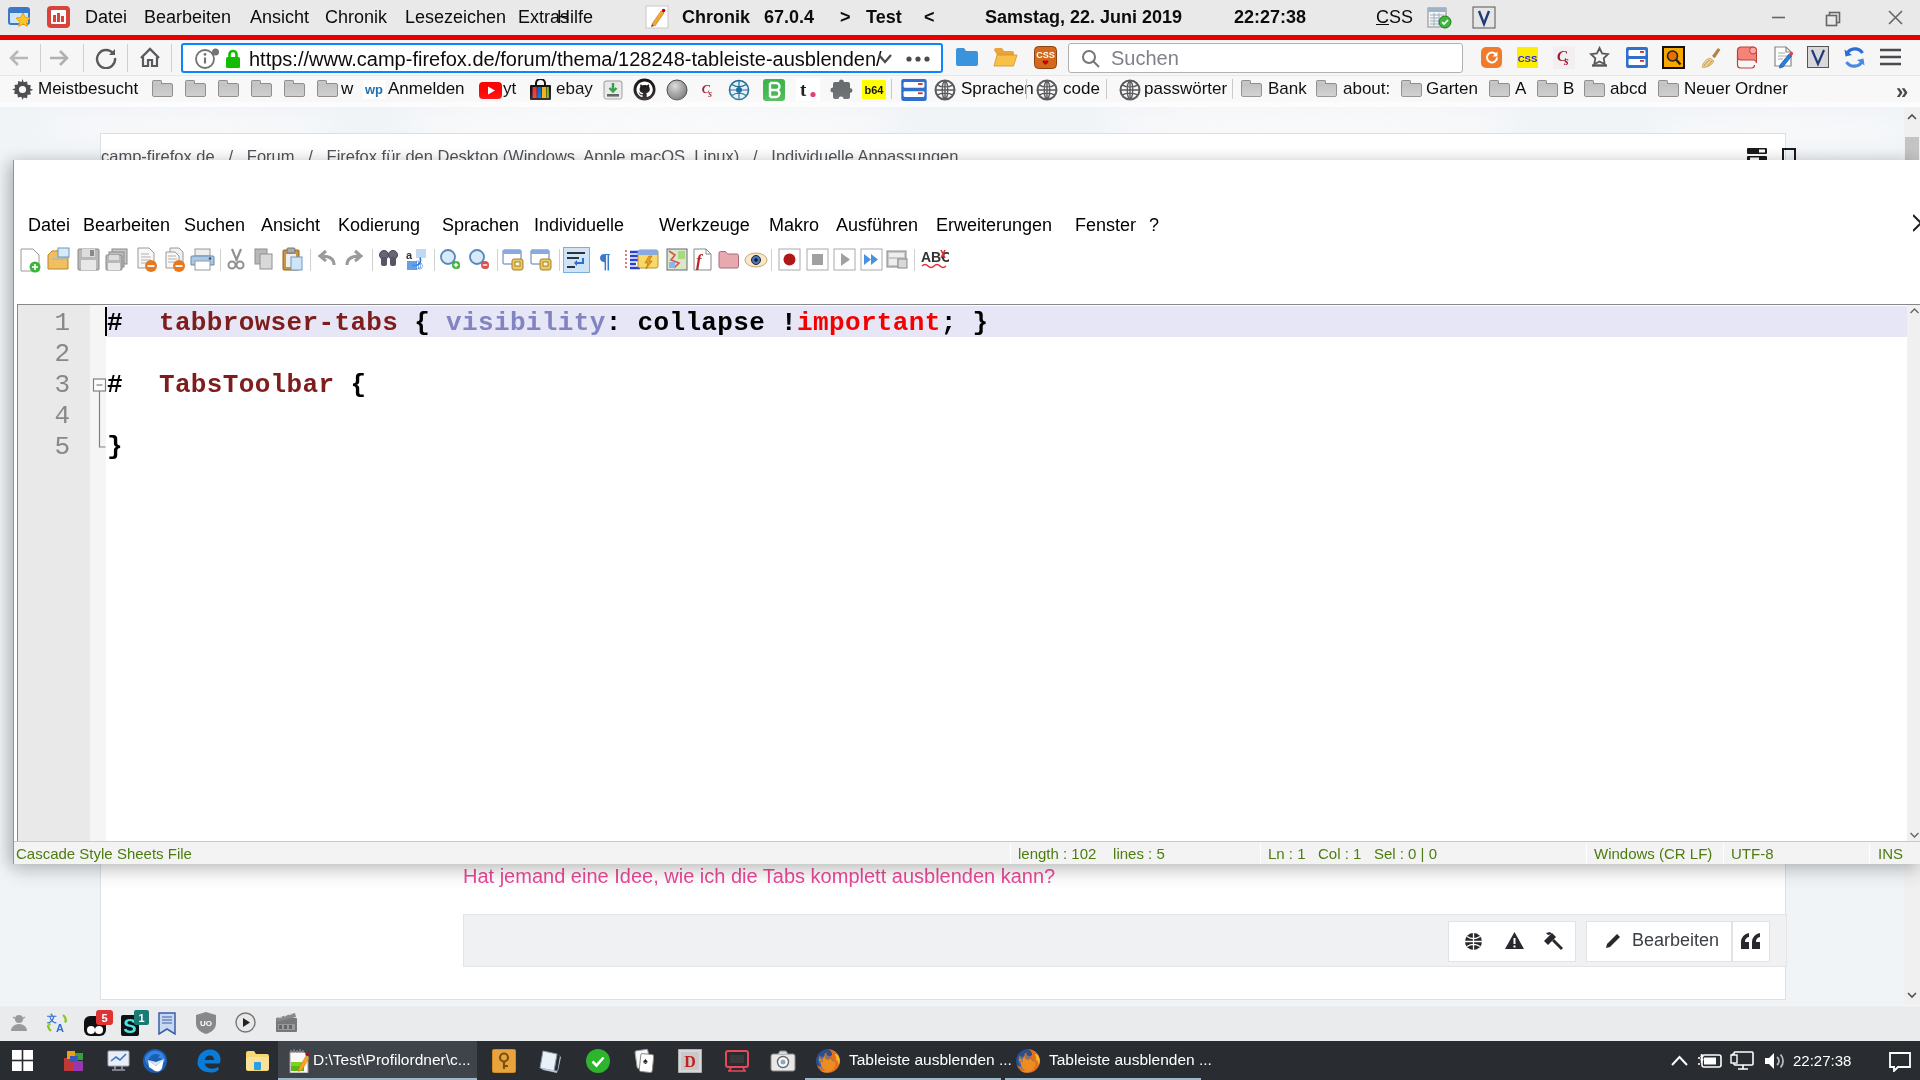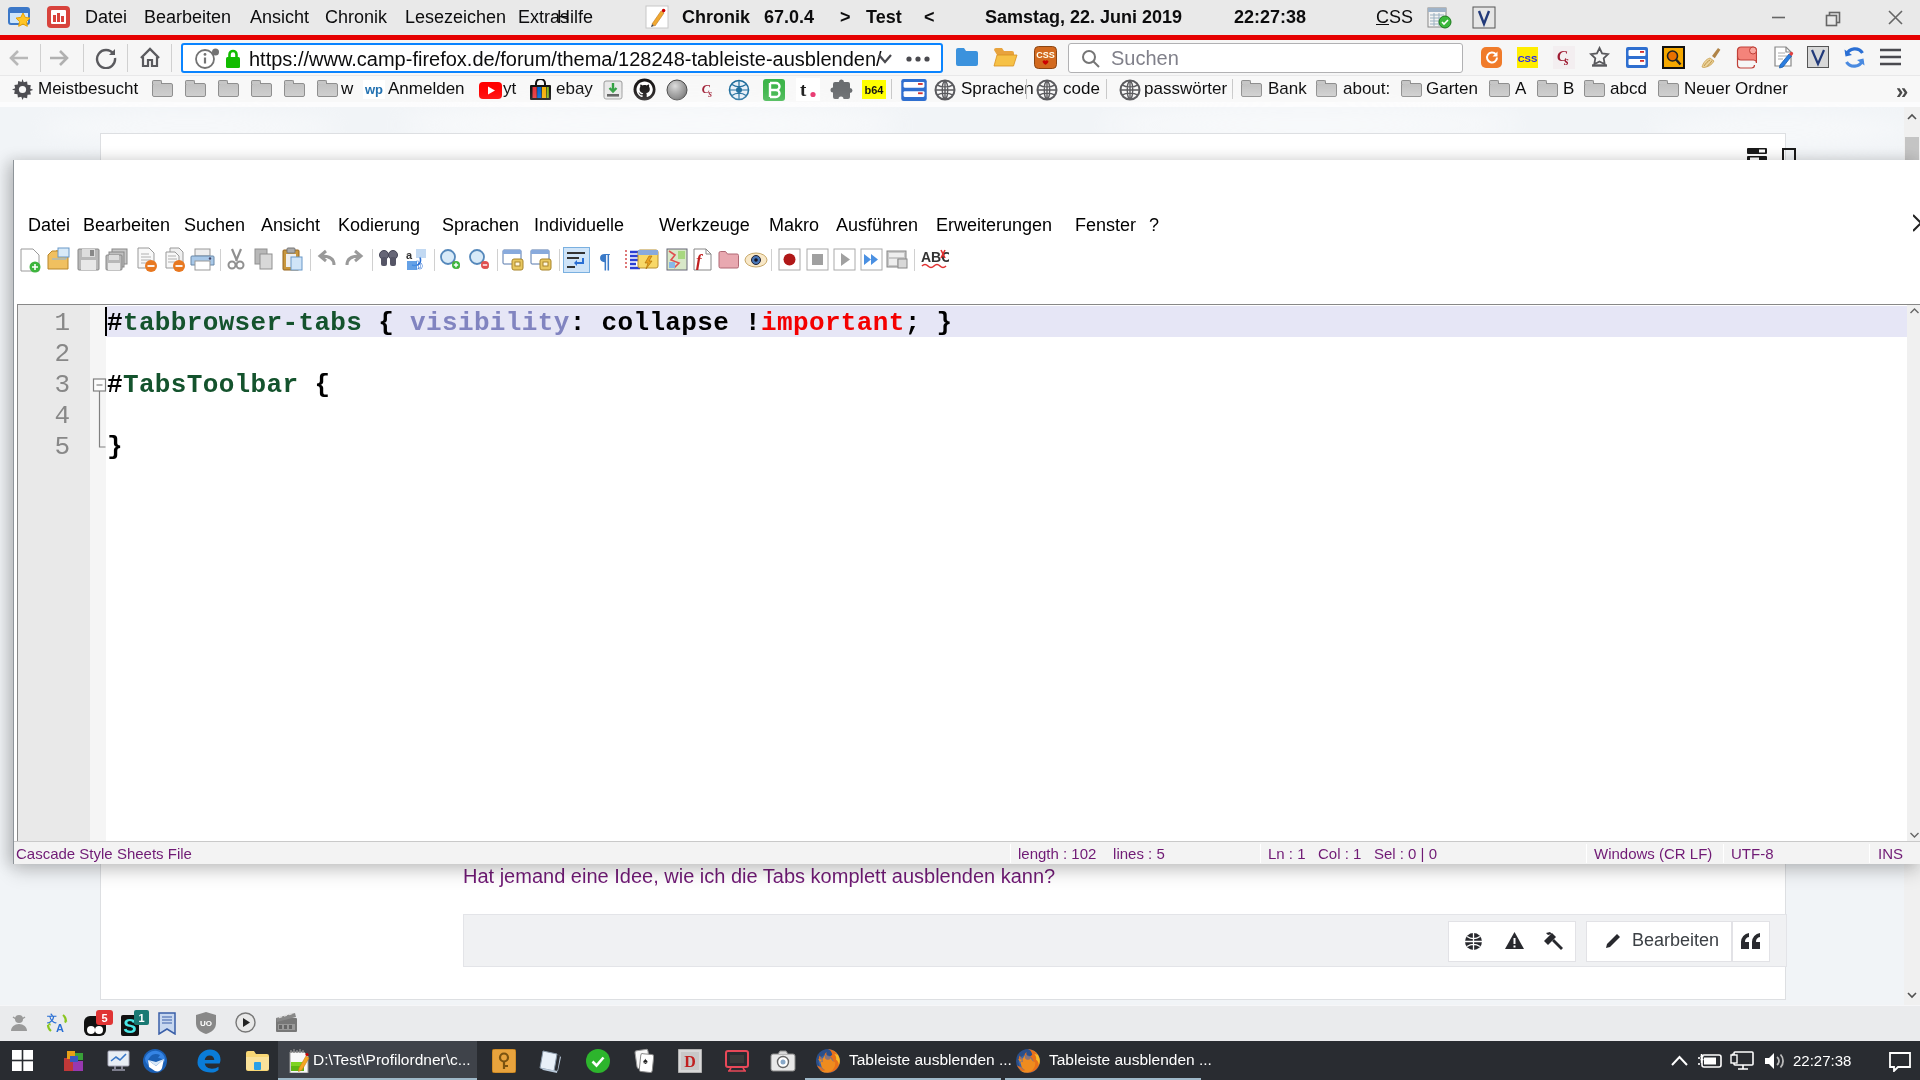--- a/index.html
+++ b/index.html
@@ -25,21 +25,21 @@
   .bmtext { position:absolute; top:3px; font-size:17px; color:#0c0c0d; white-space:nowrap; }
   .bmsep { position:absolute; top:3px; width:1px; height:20px; background:#c9c9c9; }
   .bmf { position:absolute; top:7px; width:21px; height:14px; background:linear-gradient(#c2c2c2,#cfcfcf); border:1px solid #8f8f8f; border-radius:2px; }
   .bmf::before { content:""; position:absolute; left:-1px; top:-4px; width:8px; height:3px; background:#c6c6c6; border:1px solid #8f8f8f; border-bottom:none; border-radius:2px 2px 0 0; }
   #bmbar2 { left:0; top:102px; width:1920px; height:5px; background:#fcfcfd; }
 
   
   #content { left:0; top:107px; width:1920px; height:899px; background:#f1f4f7; }
   #card { position:absolute; left:100px; top:26px; width:1686px; height:867px; background:#fff; border:1px solid #dddfe2; }
   #crumb { position:absolute; left:0px; top:13px; font-size:16.5px; color:#50555a; white-space:nowrap; }
-  #postq { position:absolute; left:362px; top:731px; font-size:20px; color:#701a75; }
+  #postq { position:absolute; left:362px; top:731px; font-size:20px; color:#ec4899; }
   #postbar { position:absolute; left:362px; top:780px; width:1324px; height:53px; background:#f0f1f3; border:1px solid #e3e4e8; }
   
   #ffscroll { position:absolute; left:1904px; top:0; width:16px; height:899px; background:#f0f0f0; }
 
   
   #extstrip { left:0; top:1005px; width:1920px; height:36px; background:#eaebed; border-top:1px solid #f6f6f8; }
 
   
   #taskbar { left:0; top:1041px; width:1920px; height:39px; background:#292c31; }
   .tbtext { position:absolute; top:10px; font-size:15.5px; color:#fff; white-space:nowrap; }
@@ -51,25 +51,25 @@
   #nppmenu { position:absolute; left:0; top:47px; width:1907px; height:37px; background:#fff; }
   #nppmenu span { position:absolute; top:8px; font-size:18px; color:#000; }
   #npptools { position:absolute; left:0; top:84px; width:1907px; height:31px; background:#fff; }
   #npptabs { position:absolute; left:0; top:115px; width:1907px; height:29px; background:#f0f0f0; border-bottom:1px solid #d8d8d8; }
   #tab1 { position:absolute; left:2px; top:1px; width:103px; height:28px; background:#f6f6f6; border:1px solid #aaa; border-top:4px solid #ffa500; border-bottom:none; }
   #nppedit { position:absolute; left:3px; top:144px; width:1904px; height:537px; background:#fff; border-top:1px solid #888; border-left:1px solid #888; }
   #lnmargin { position:absolute; left:0; top:0; width:72px; height:536px; background:#e9e9e9; }
   .ln { position:absolute; width:52px; text-align:right; font-family:"Liberation Mono",monospace; font-size:26px; color:#888; }
   #foldmargin { position:absolute; left:72px; top:0; width:16px; height:536px; background:#f5f5f5; }
   .codeline { position:absolute; left:89px; font-family:"Liberation Mono",monospace; font-size:26px; font-weight:bold; white-space:pre; color:#000; letter-spacing:0.35px; }
-  .sel { color:#14532d; } .attr { color:#8184c0; font-weight:bold; } .imp { color:#f40000; } .pun { font-weight:bold; color:#000; }
+  .sel { color:#7f1d1d;margin-left:36px; } .attr { color:#8184c0; font-weight:bold; } .imp { color:#f40000; } .pun { font-weight:bold; color:#000; }
   #curline { position:absolute; left:88px; top:1px; width:1801px; height:31px; background:#e6e6f6; }
   #nppscroll { position:absolute; left:1889px; top:0; width:15px; height:536px; background:#f0f0f0; }
   #nppstatus { position:absolute; left:0; top:681px; width:1907px; height:23px; background:#f3f3f3; border-top:1px solid #c9c9c9; }
-  #nppstatus span { position:absolute; top:3px; font-size:15px; color:#701a75; white-space:nowrap;text-align:center; }
+  #nppstatus span { position:absolute; top:3px; font-size:15px; color:#4d7c0f; white-space:nowrap;text-align:center; }
 </style>
 </head>
 <body>
 <div id="screen">
 
   <div id="ffmenu" class="abs">
     <svg class="abs" style="left:8px;top:5px" width="24" height="24" viewBox="0 0 24 24">
         <rect x="1" y="3" width="20" height="16" rx="2" fill="#cfe6fa" stroke="#3c78c8" stroke-width="2"></rect>
         <rect x="1" y="3" width="20" height="5" fill="#3c78c8"></rect>
         <path d="M15 8l2.2 4.4 4.8.7-3.5 3.4.8 4.8L15 19l-4.3 2.3.8-4.8L8 13.1l4.8-.7z" fill="#ffc526" stroke="#e8a000" stroke-width="1"></path>
@@ -367,20 +367,21 @@
     <div class="bmsep" style="left:1232px"></div>
   </div>
   <div id="bmbar2" class="abs"></div>
 
   <div id="content" class="abs">
     <div class="abs" style="left:400px;top:-2px;width:500px;height:40px;background:#fff;opacity:.55;border-radius:50%;filter:blur(12px)"></div>
     <div class="abs" style="left:1100px;top:0px;width:420px;height:36px;background:#fff;opacity:.5;border-radius:50%;filter:blur(12px)"></div>
     <div class="abs" style="left:40px;top:6px;width:300px;height:30px;background:#fff;opacity:.4;border-radius:50%;filter:blur(10px)"></div>
     <div class="abs" style="left:1650px;top:8px;width:260px;height:30px;background:#fff;opacity:.4;border-radius:50%;filter:blur(10px)"></div>
     <div id="card">
+      <span id="crumb">camp-firefox.de&nbsp;&nbsp;&nbsp;/&nbsp;&nbsp;&nbsp;Forum&nbsp;&nbsp;&nbsp;/&nbsp;&nbsp;&nbsp;Firefox für den Desktop (Windows, Apple macOS, Linux)&nbsp;&nbsp;&nbsp;/&nbsp;&nbsp;&nbsp;Individuelle Anpassungen</span>
       <span id="postq">Hat jemand eine Idee, wie ich die Tabs komplett ausblenden kann?</span>
       <div id="postbar">
         <div class="abs" style="left:984px;top:6px;width:128px;height:41px;background:#fff;border:1px solid #e2e2e6"></div>
         <svg class="abs" style="left:1000px;top:17px" width="19" height="19" viewBox="0 0 19 19">
             <circle cx="9.5" cy="9.5" r="8.5" fill="#28292e"></circle>
             <path d="M9.5 1v17M1 9.5h17M3 4.5c4 2.6 9 2.6 13 0M3 14.5c4-2.6 9-2.6 13 0" stroke="#fff" stroke-width="1.3" fill="none"></path>
           </svg>
         <svg class="abs" style="left:1040px;top:16px" width="21" height="20" viewBox="0 0 21 20">
             <path d="M10.5 1L20 18H1z" fill="#28292e"></path>
             <rect x="9.5" y="7" width="2" height="6" fill="#fff"></rect>

